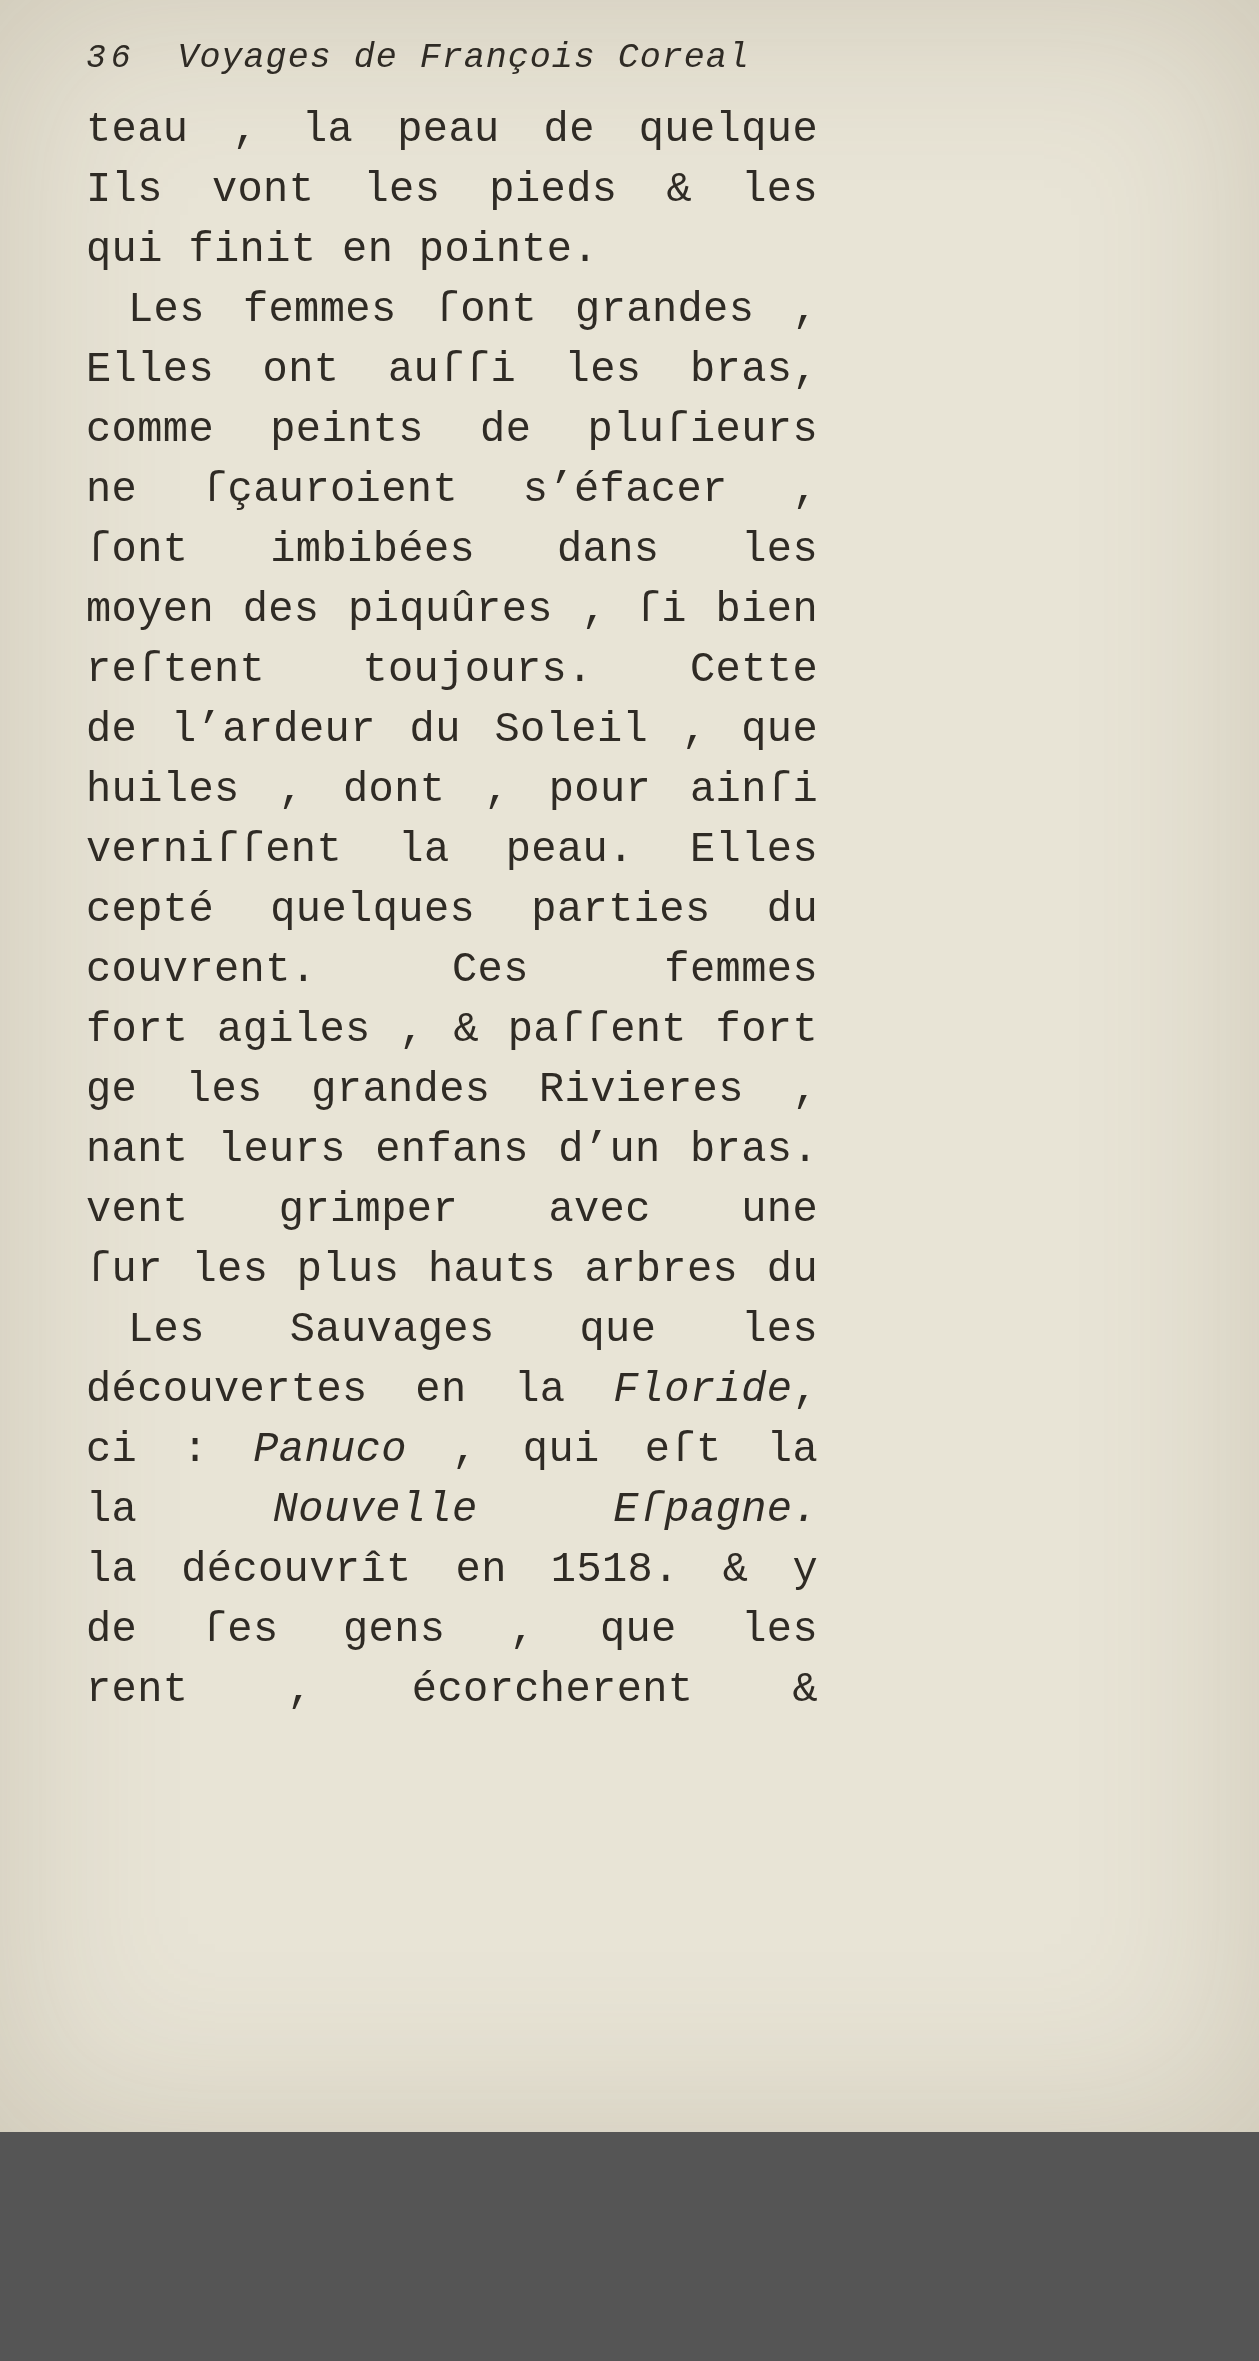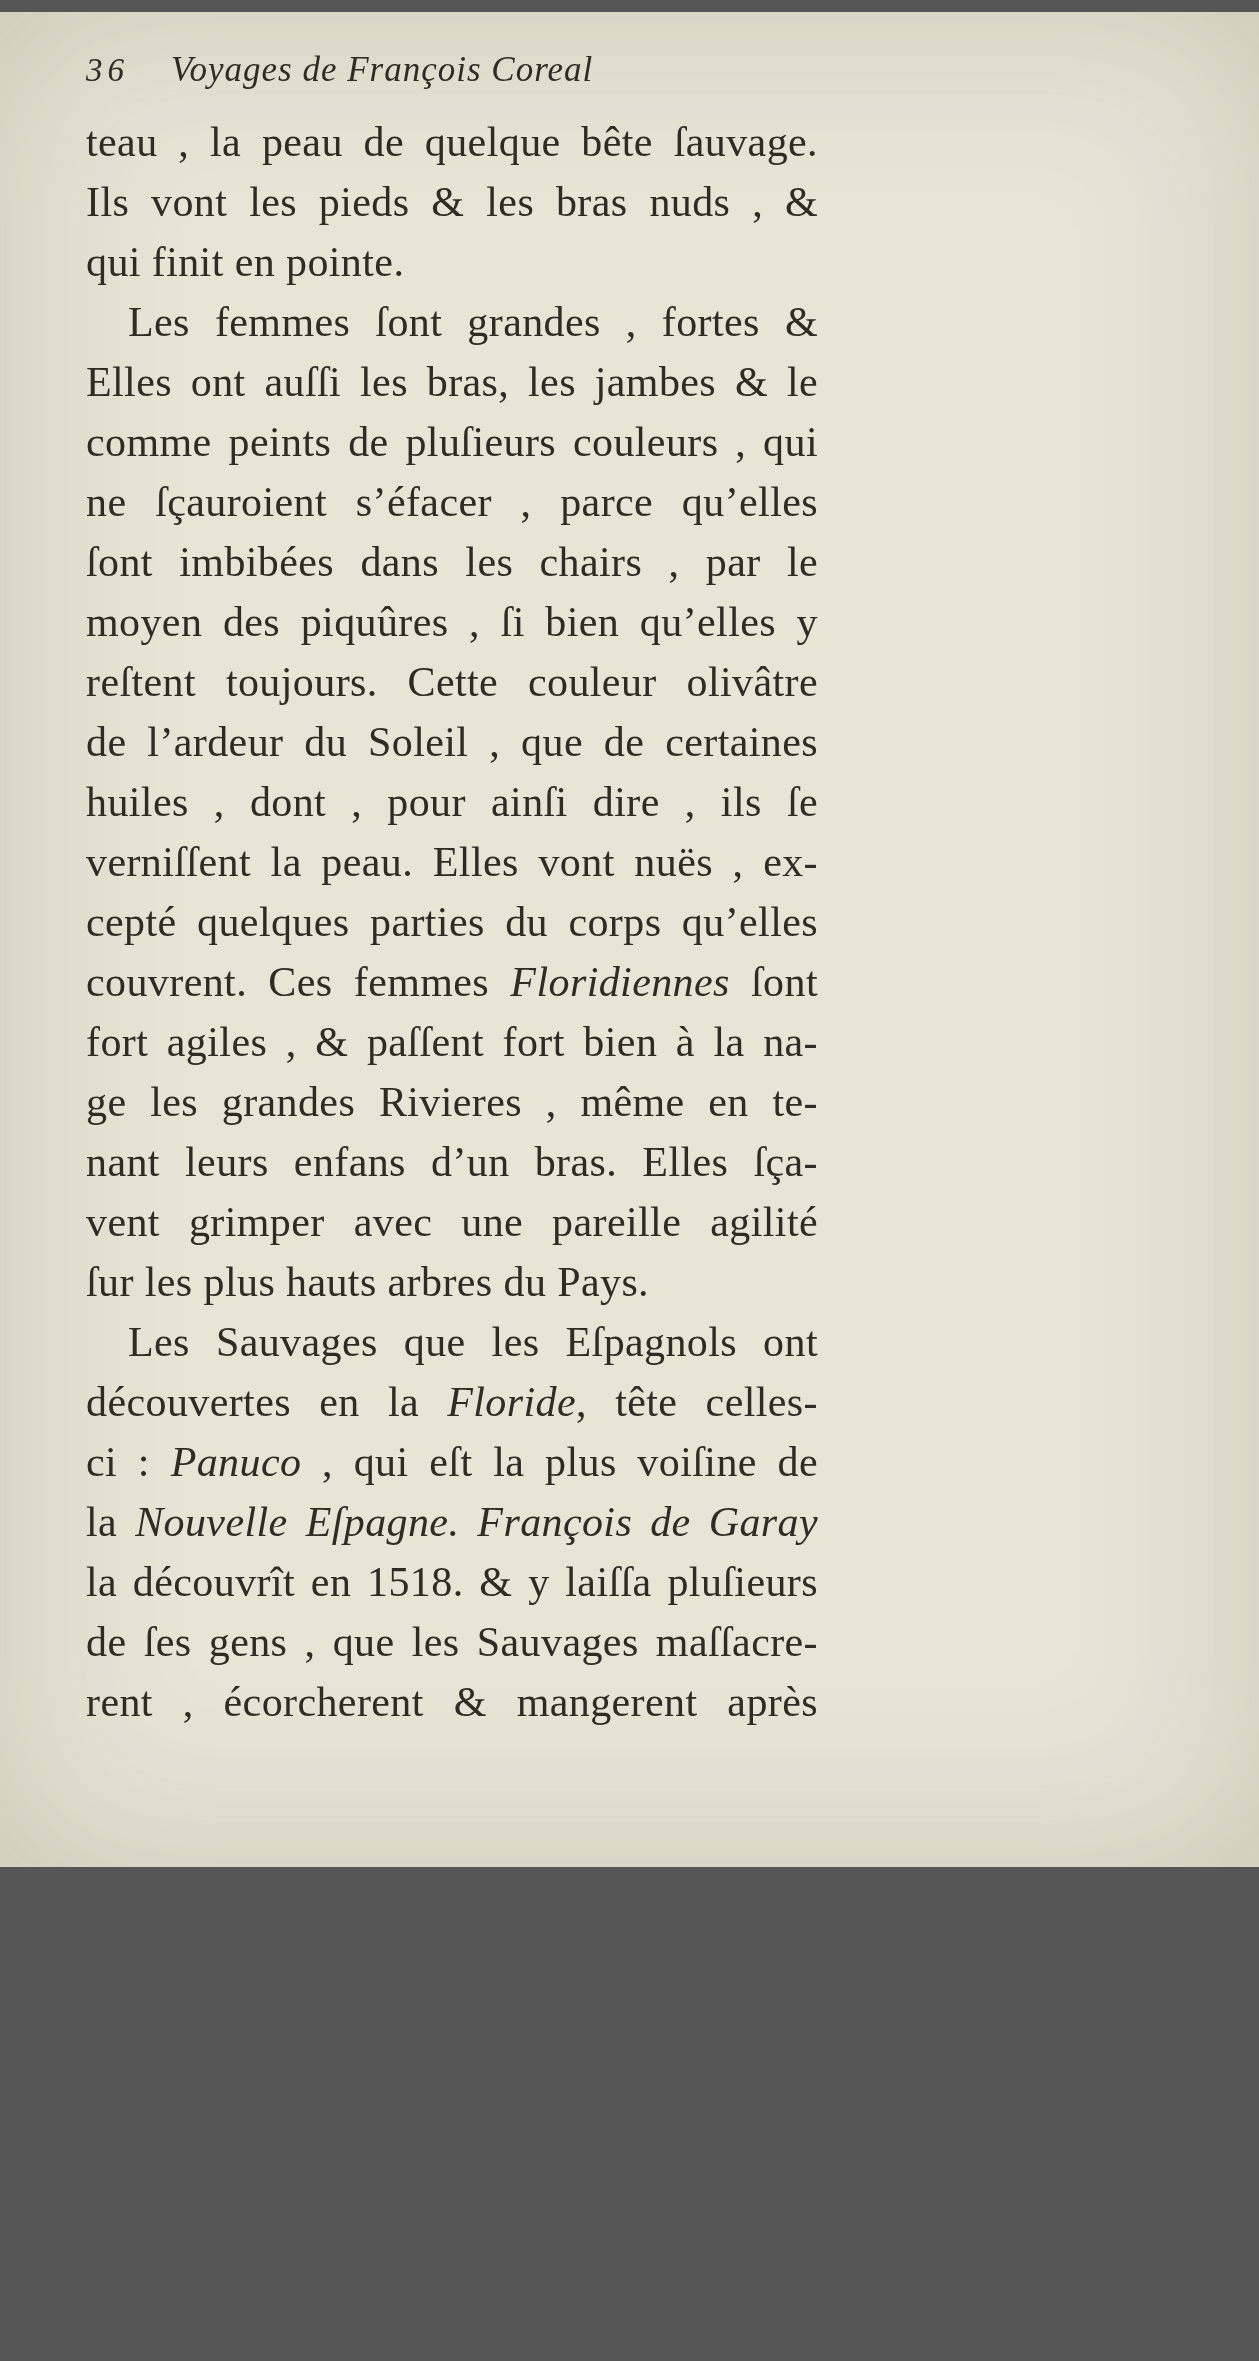--- a/index.html
+++ b/index.html
@@ -3,27 +3,26 @@
 <meta charset="utf-8">
 <style>
   html, body {
     margin: 0;
     padding: 0;
     background: #555;
   }
   .scan {
     position: relative;
     width: 1259px;
-    height: 1855px;
+    height: 2132px;
     background: var(--paper, #e8e4d6);
     box-shadow: inset 0 0 180px rgba(110, 95, 70, 0.22);
-    font-family: Liberation Serif, serif;
+    font-family: Liberation Mono, monospace;
     color: var(--ink, #2f2b25);
     overflow: hidden;
-    margin-top: 12px;
   }
   .content {
     position: absolute;
     left: 86px;
     top: 38px;
     width: 732px;
   }
   .page-header {
     display: flex;
     align-items: baseline;

